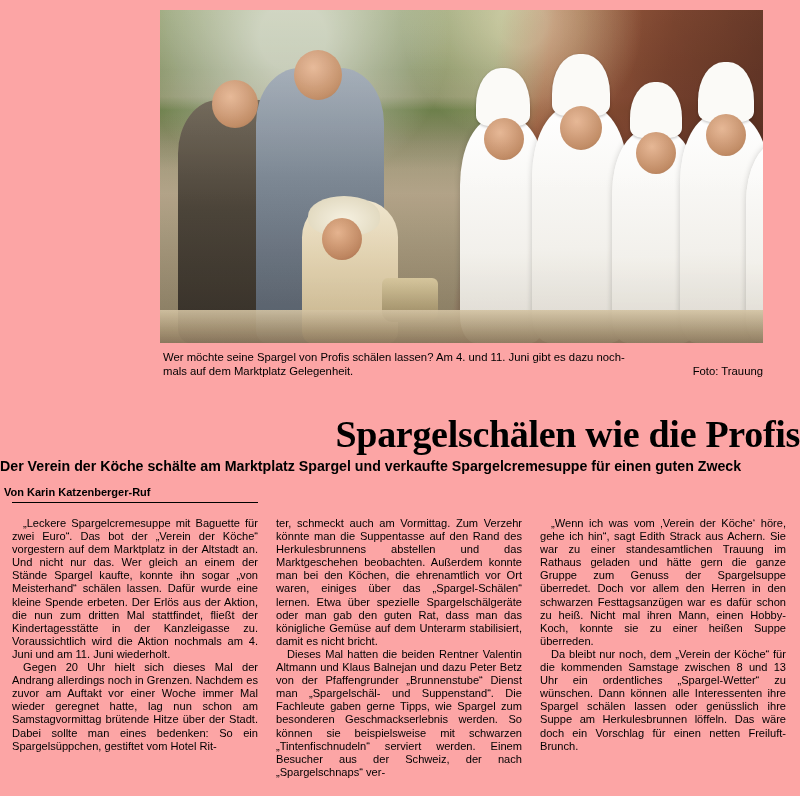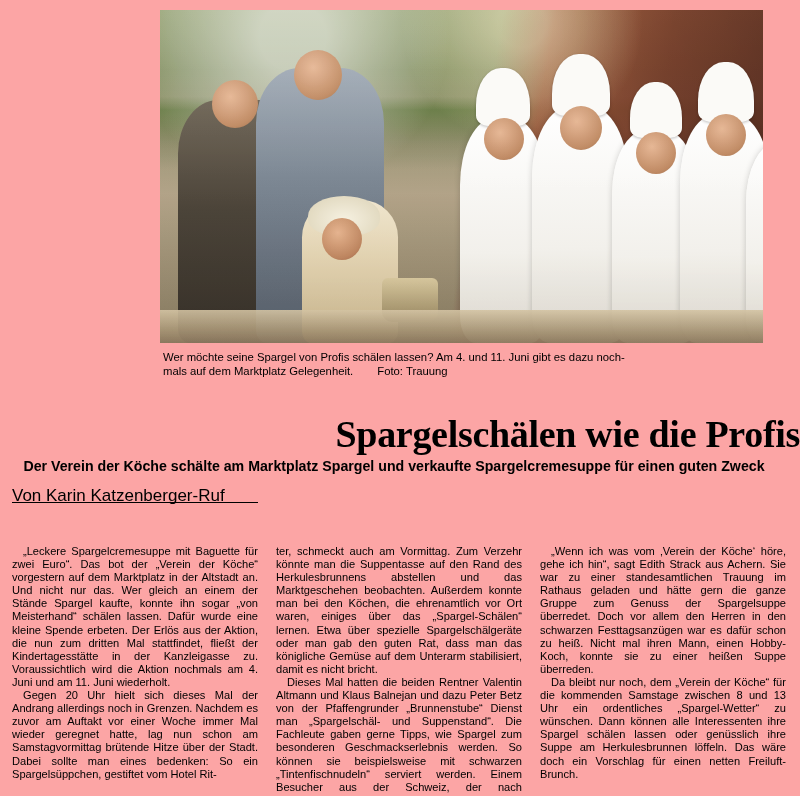--- a/index.html
+++ b/index.html
@@ -117,51 +117,51 @@
     top: 350px;
     width: 600px;
     font-family: "Liberation Sans", sans-serif;
     font-size: 11.3px;
     line-height: 14px;
     color: #000;
   }
   .caption .credit { white-space: pre; }
   .caption-line2 {
     display: flex;
+    justify-content: space-between;
     gap: 24px;
   }
 
   
   .headline {
     position: absolute;
     left: 0; right: 0;
     top: 412px;
     text-align: right;
     font-family: "Liberation Serif", serif;
     font-weight: bold;
     font-size: 38px;
     letter-spacing: -0.3px;
   }
   .subhead {
     position: absolute;
     left: 0;
     right: 12px;
     top: 458px;
-    text-align: center;
     font-family: "Liberation Sans", sans-serif;
     font-weight: bold;
     font-size: 14.2px;
   }
   .byline {
     position: absolute;
-    left: 12px;
+    left: 4px;
     top: 486px;
     font-family: "Liberation Sans", sans-serif;
-    font-weight: normal;
-    font-size: 17px;
+    font-weight: bold;
+    font-size: 11px;
   }
   .byline-rule {
     position: absolute;
     left: 12px;
     top: 502px;
     width: 246px;
     height: 1px;
     background: #000;
   }
 
@@ -176,21 +176,20 @@
     gap: 18px;
   }
   .col {
     width: 246px;
     font-family: "Liberation Sans", sans-serif;
     font-size: 11.1px;
     line-height: 13.1px;
     text-align: justify;
     text-justify: inter-word;
     hyphens: auto;
-    margin-top: 28px;
   }
   .col p { margin: 0; }
   .col p.indent { text-indent: 11px; }
 </style>
 </head>
 <body>
 
 <div class="page">
 
   <div class="photo-wrap">

